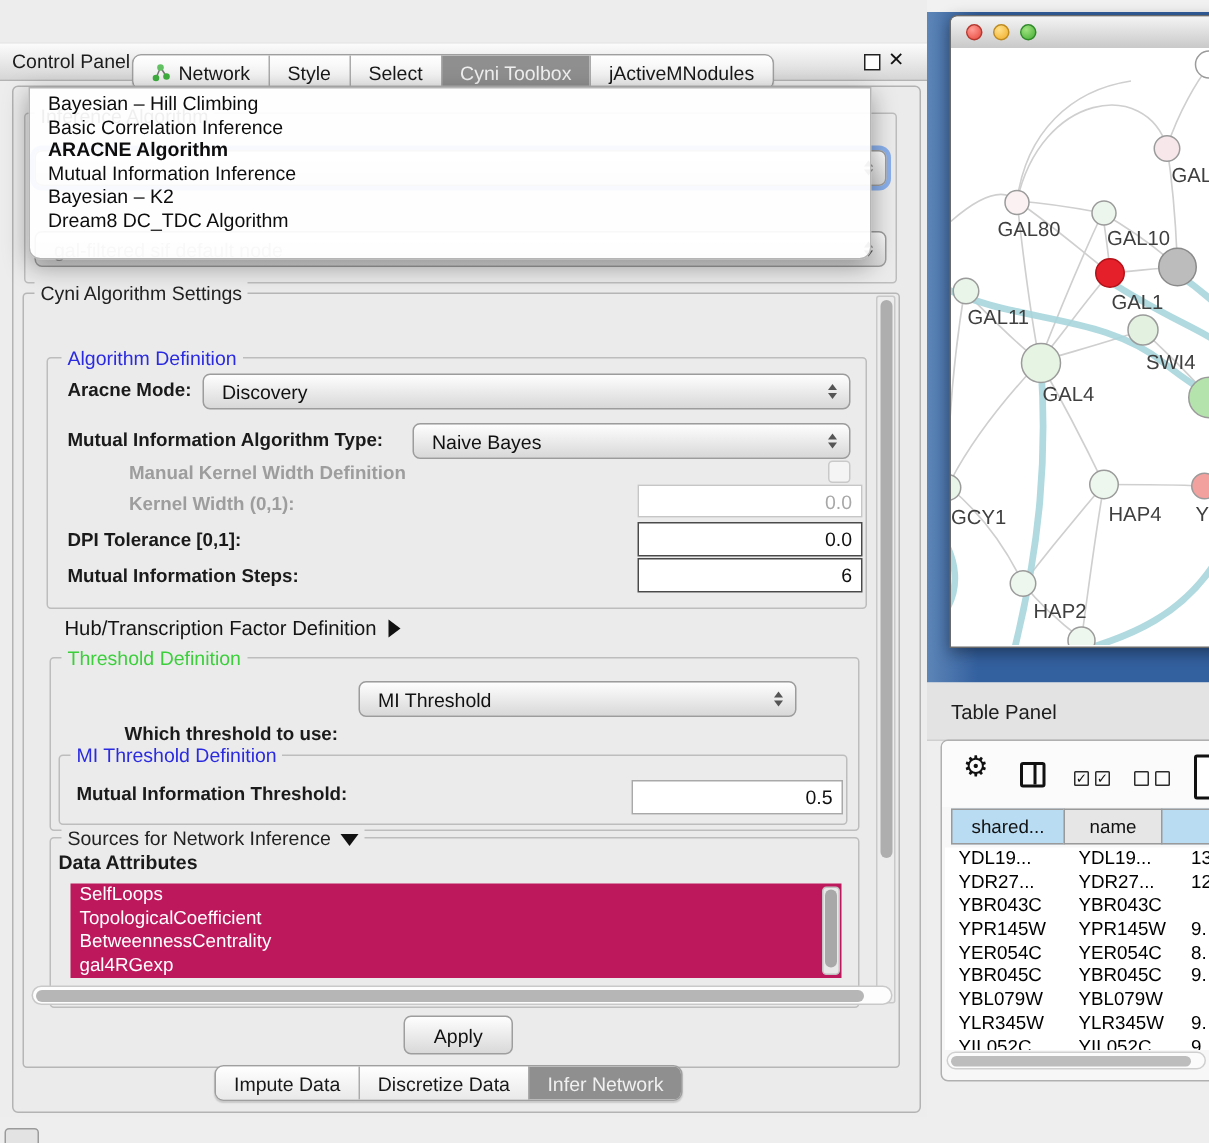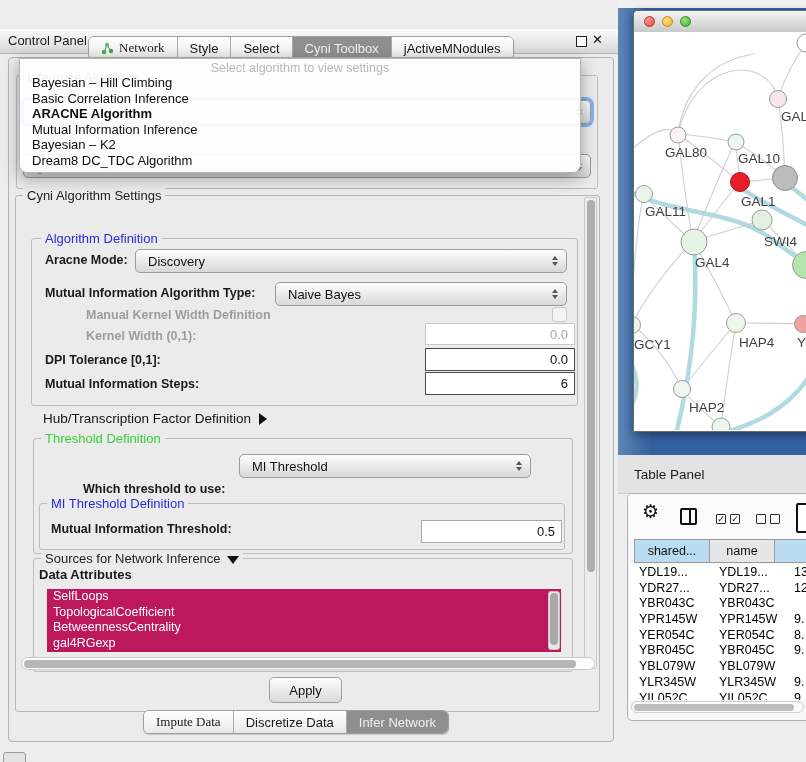--- a/index.html
+++ b/index.html
@@ -11,21 +11,21 @@
   .cp-titlebar{position:absolute;left:0;top:8px;width:618px;height:24px;
     background:linear-gradient(#fcfcfc,#d6d6d6);border-top:1px solid #e8e8e8;border-bottom:1px solid #b3b3b3;margin-top:20px;}
   .cp-title{position:absolute;left:8px;top:4px;font-size:13px;color:#1c1c1c;}
   .float-icon{position:absolute;left:576px;top:7px;width:9px;height:9px;border:1.6px solid #222;background:#fff;}
   .close-icon{position:absolute;left:592px;top:3px;font-size:13px;font-weight:bold;color:#111;}
 
   .tabbar{position:absolute;display:flex;border:1px solid #9f9f9f;border-radius:6px;overflow:hidden;
     background:#f5f5f5;box-shadow:0 1px 1px rgba(0,0,0,.15);}
   .tab{height:22px;display:flex;align-items:center;gap:5px;padding:0 12px;font-size:13px;color:#181818;
     background:linear-gradient(#ffffff,#e9e9e9);border-left:1px solid #ababab;white-space:nowrap;}
-  .tab:first-child{border-left:none;font-family:Liberation Serif, serif;}
+  .tab:first-child{border-left:none;}
   .tab.sel{background:#8f8f8f;color:#f0f0f0;}
 
   .content-box{position:absolute;left:8px;top:57px;width:604px;height:683px;background:#ebebeb;
     border:1px solid #b3b3b3;border-radius:4px;}
 
   
   .group{position:absolute;border:1px solid #bdbdbd;border-radius:3px;}
   .gtitle{position:absolute;background:#ebebeb;padding:0 4px;font-size:13px;color:#222;white-space:nowrap;}
   .gtitle.blue{color:#2a2ae0;}
   .gtitle.green{color:#3ccf3c;}
@@ -158,21 +158,20 @@
       </div>
       <div class="combo" style="left:14px;top:96px;width:568px;">
         <span class="ghost-text">gal-filtered sif default node</span>
         <span class="stepper">
             <span class="up"></span>
             <span class="dn"></span>
           </span>
       </div>
 
       <div class="popup">
-        <div class="popup-ph">Select algorithm to view settings</div>
         <div id="dd-items">
             <div class="popup-item">Bayesian – Hill Climbing</div>
             <div class="popup-item">Basic Correlation Inference</div>
             <div class="popup-item bold">ARACNE Algorithm</div>
             <div class="popup-item">Mutual Information Inference</div>
             <div class="popup-item">Bayesian – K2</div>
             <div class="popup-item">Dream8 DC_TDC Algorithm</div>
           </div>
       </div>
 

